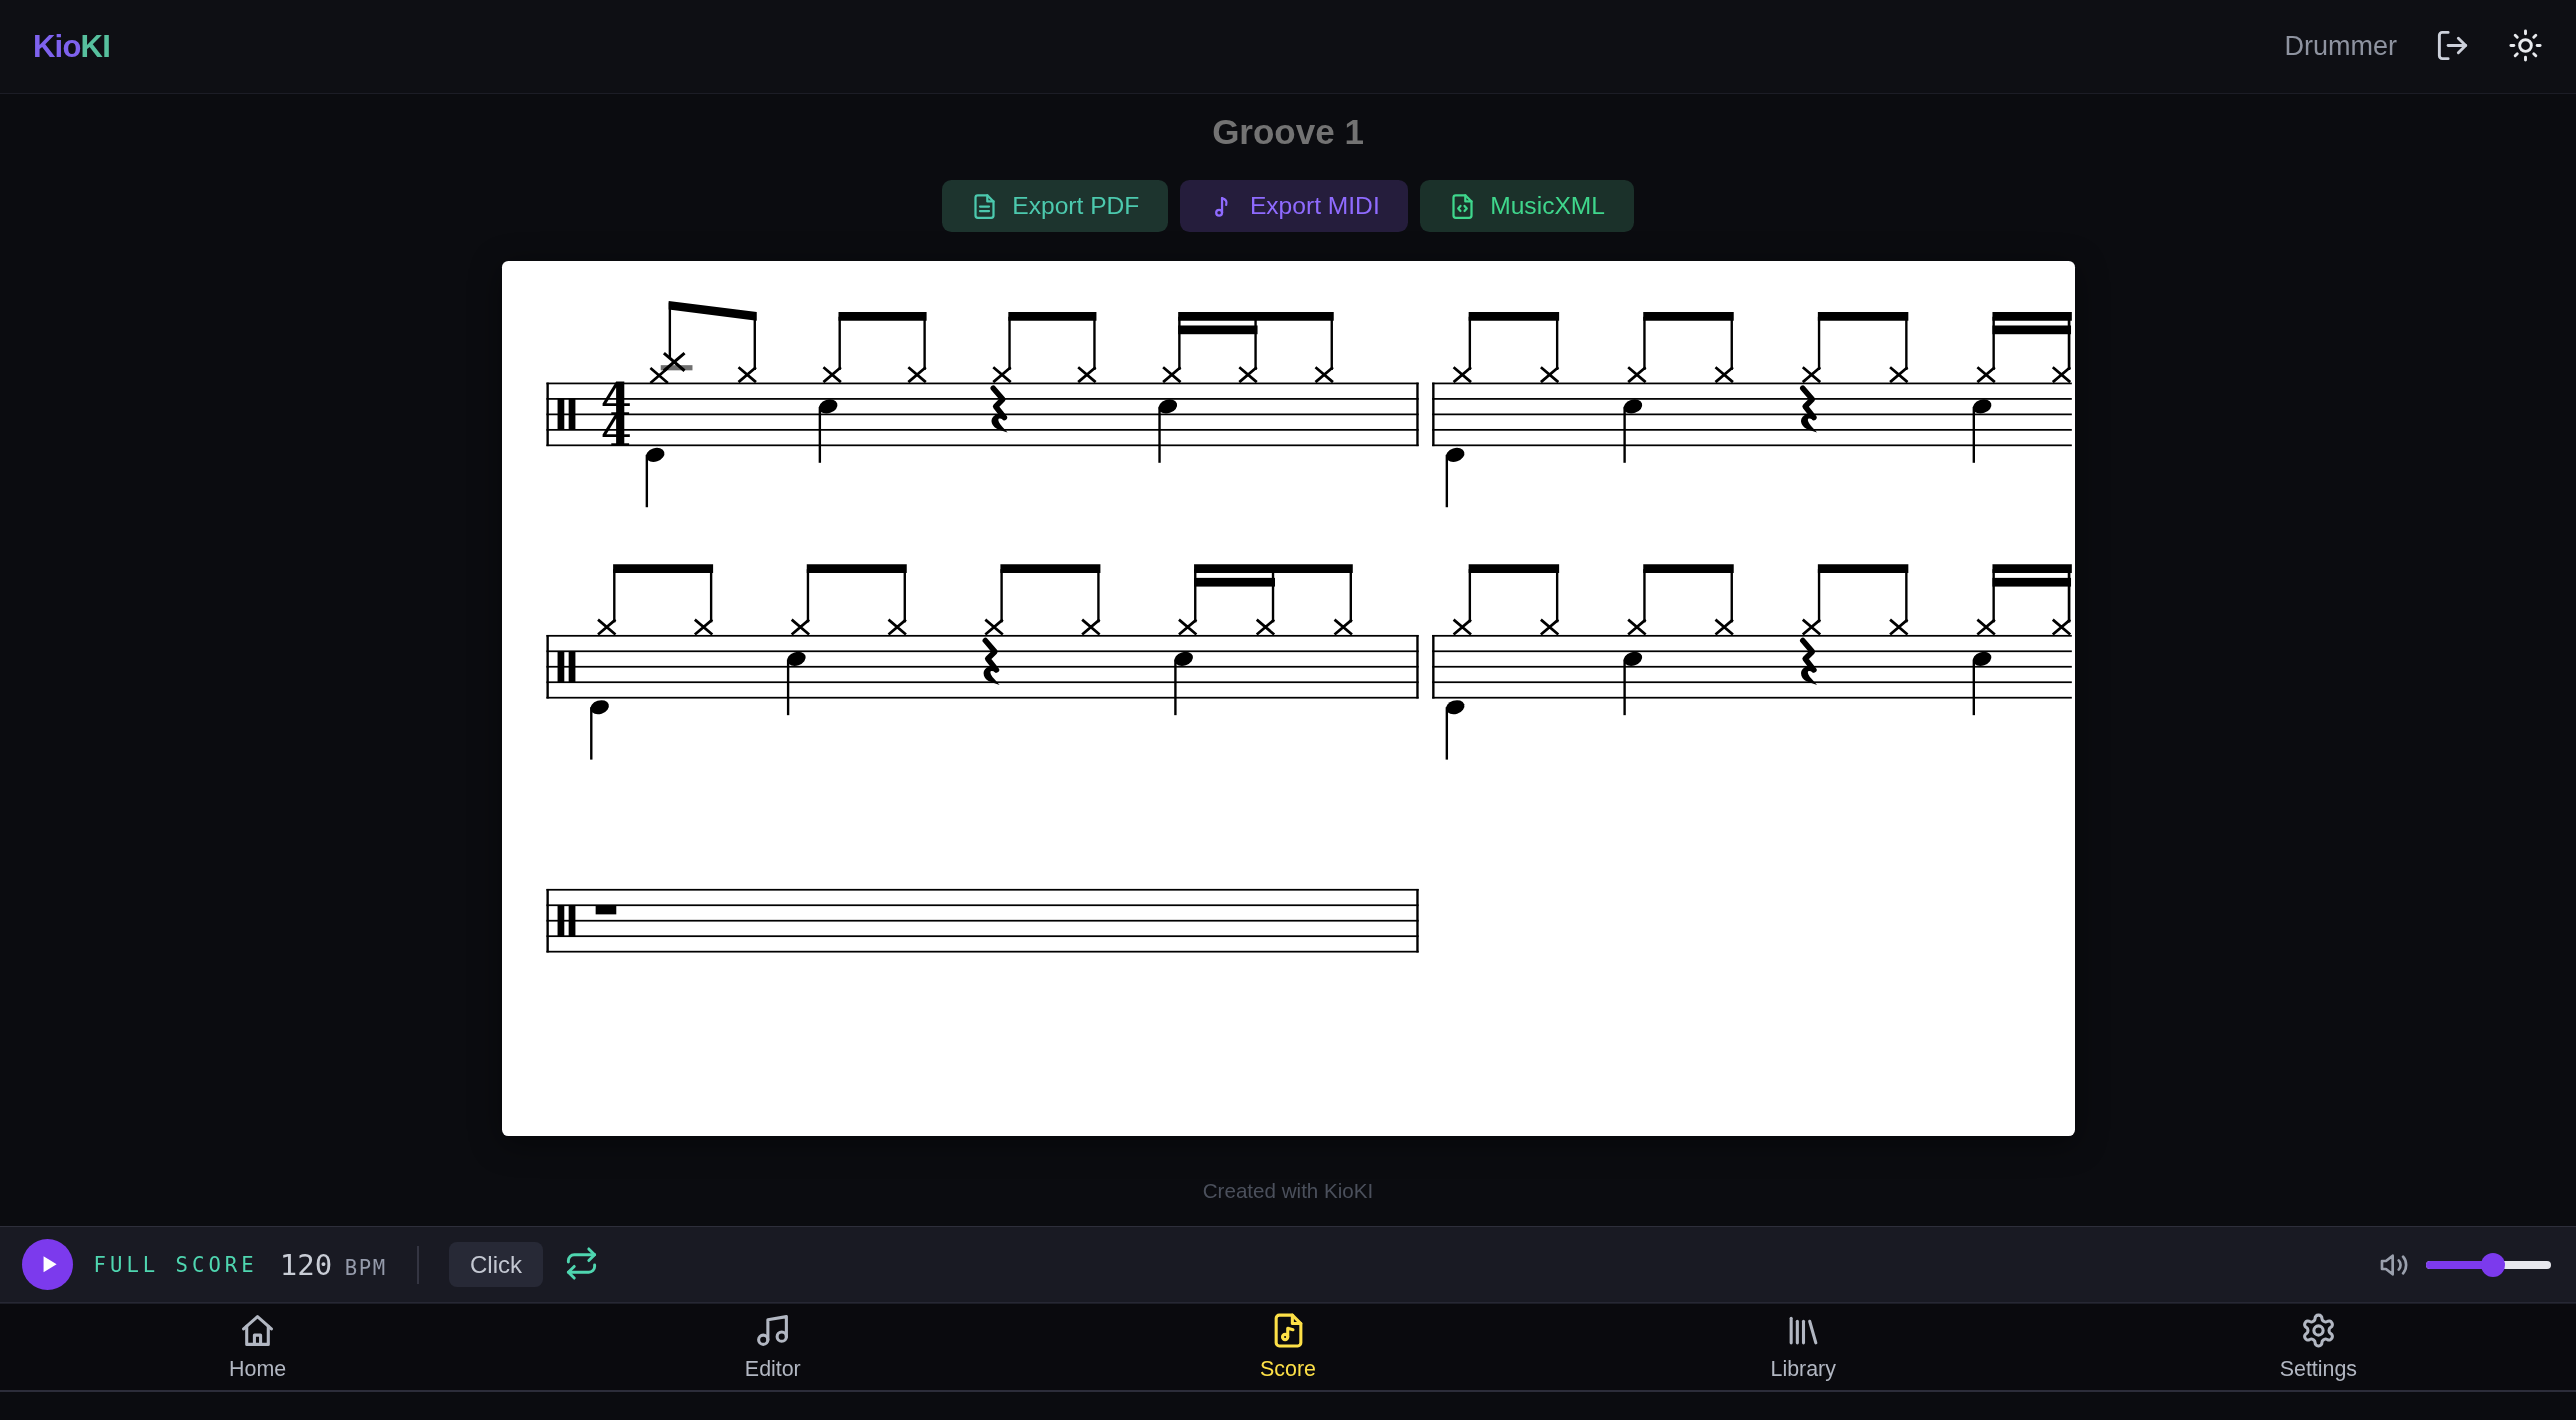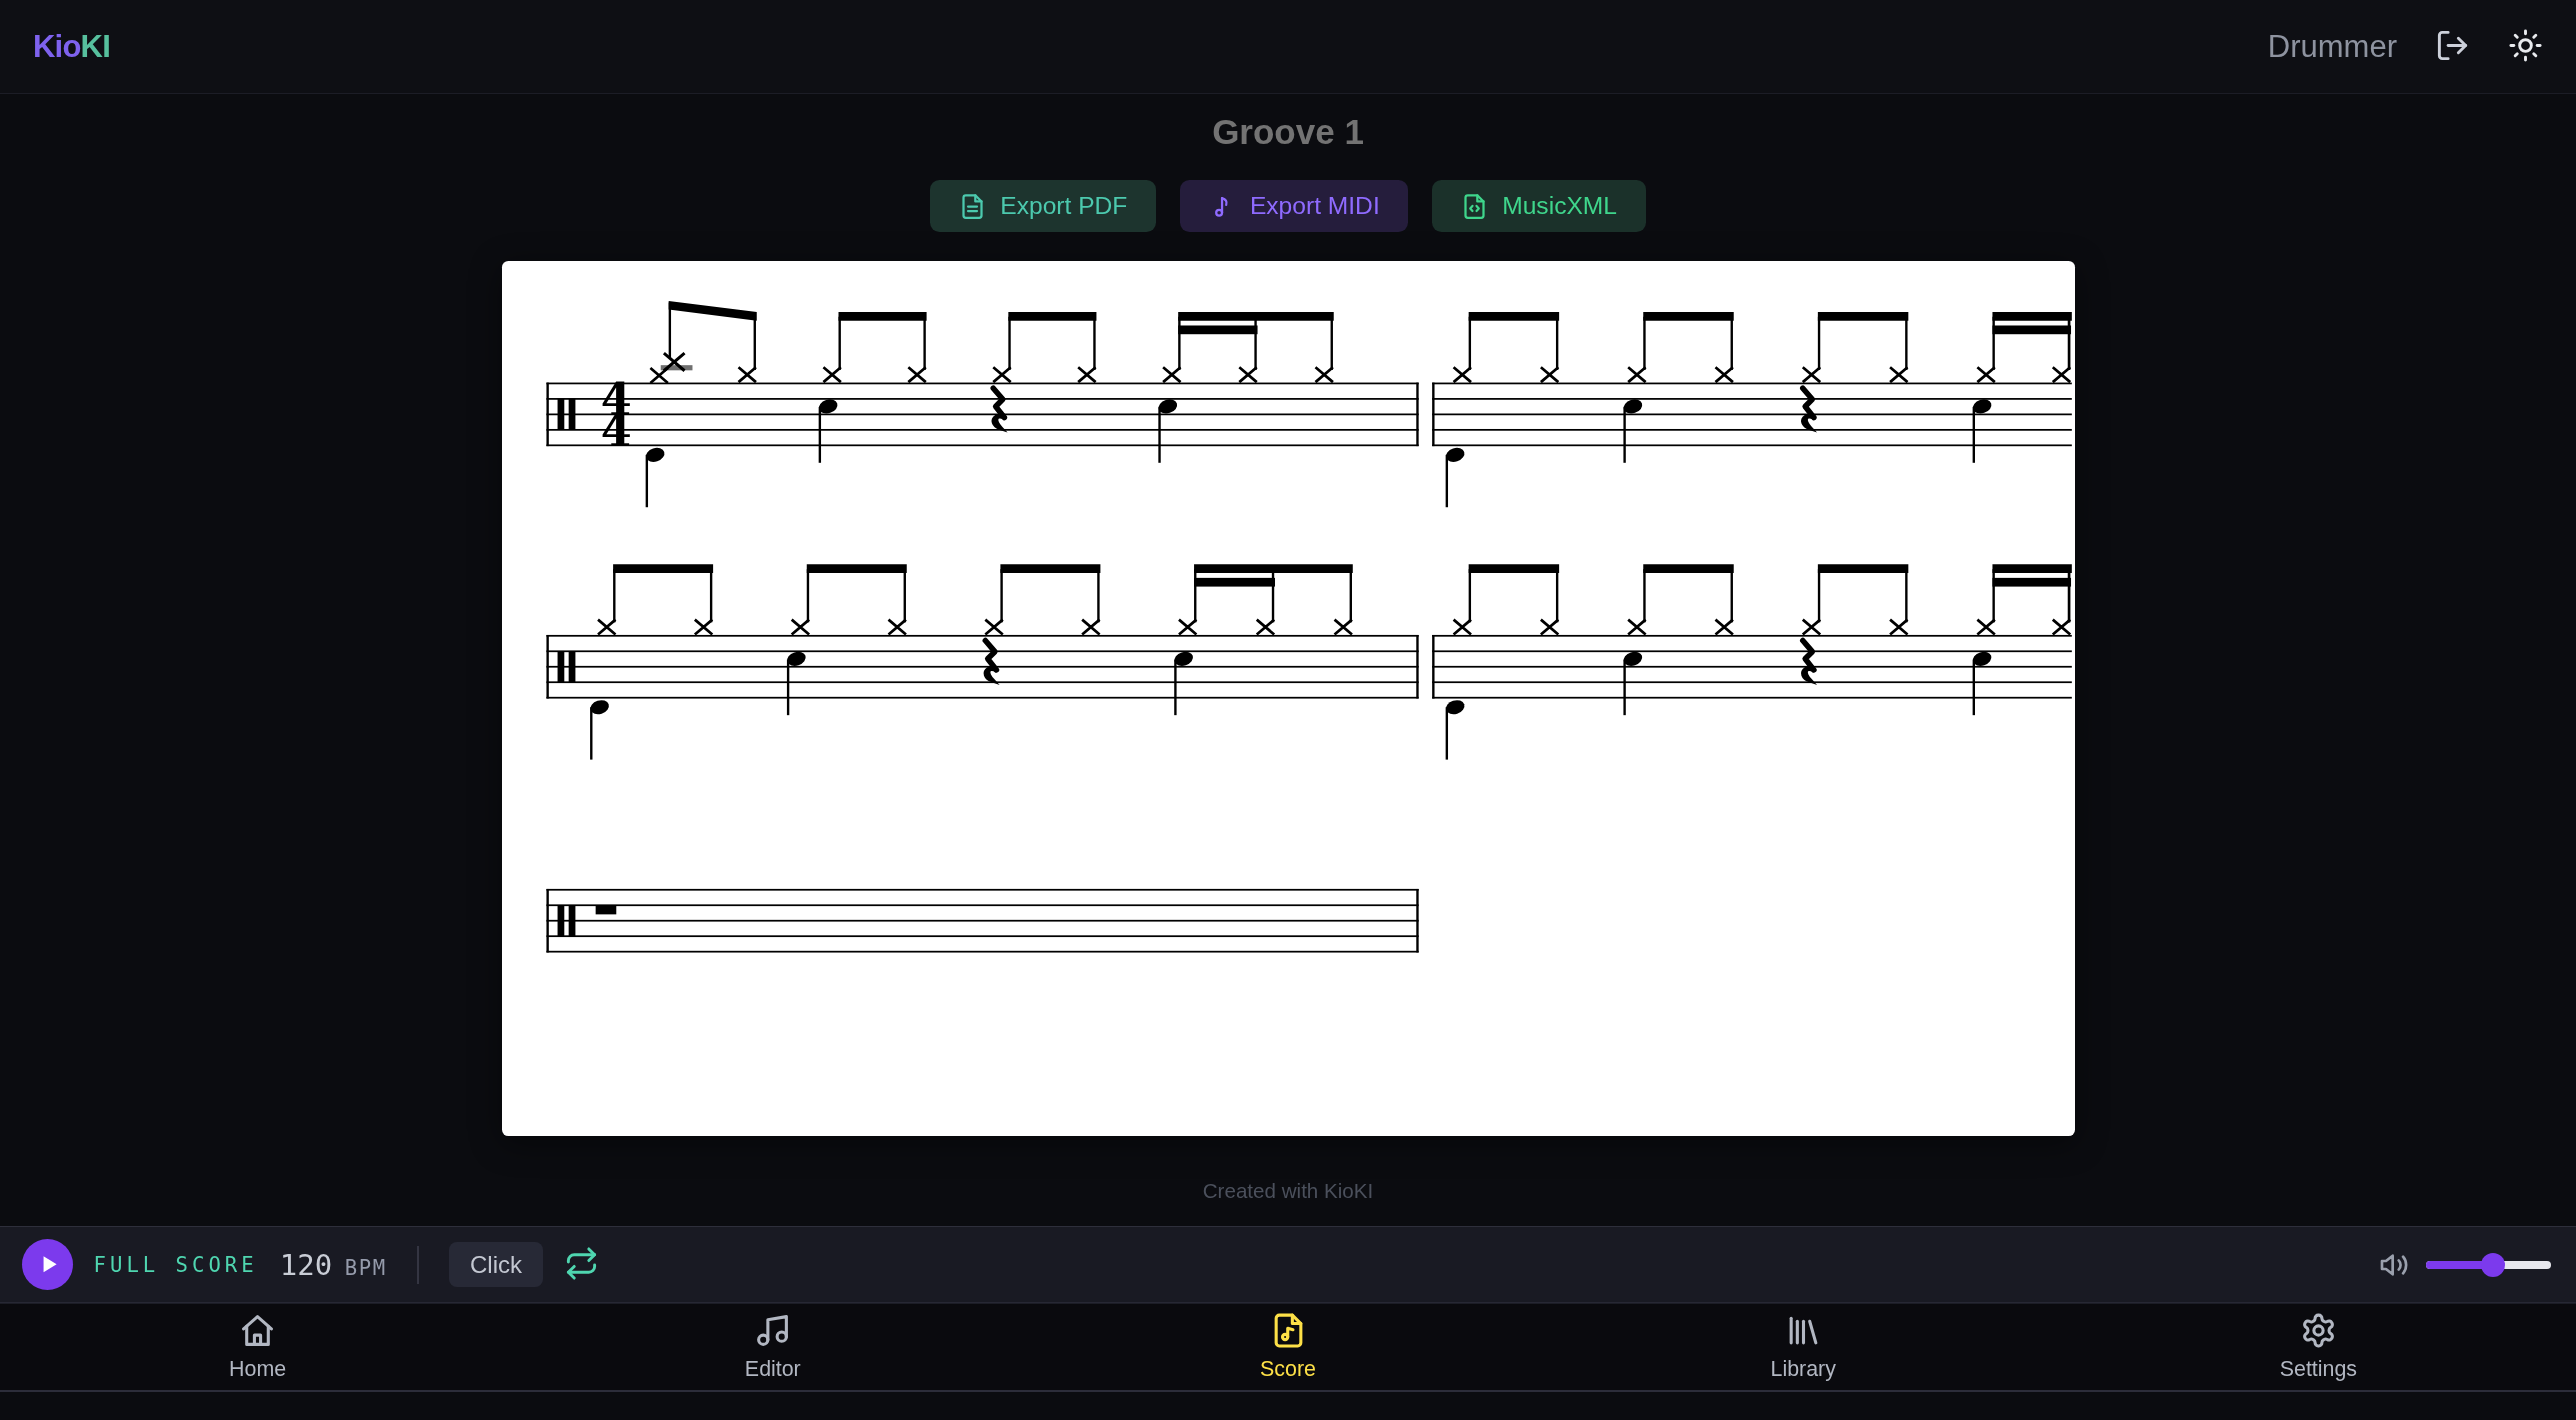--- a/index.html
+++ b/index.html
@@ -18,29 +18,29 @@
   .app-header{
     height:94px;flex:0 0 auto;
     background:#0e0f14;border-bottom:1.6px solid #1c1d26;
     display:flex;align-items:center;justify-content:space-between;
     padding:0 33px;
   }
   .logo{font-size:31px;font-weight:bold;letter-spacing:-0.8px;}
   .logo .p1{color:#7e62ee;}
   .logo .p2{color:#57c09e;}
   .header-right{display:flex;align-items:center;gap:38px;}
-  .user-name{font-size:31px;color:#8e93a0;}
+  .user-name{font-size:27px;color:#8e93a0;}
   .icon-btn{background:none;border:none;cursor:pointer;padding:0;color:#ccd0da;}
   .i44{width:35px;height:35px;}
 
   
   .main{height:1132px;flex:0 0 auto;overflow:hidden;text-align:center;position:relative;}
   .song-title{margin:17.5px 0 0 0;font-size:35px;font-weight:bold;color:#737373;line-height:40px;}
   .song-meta{margin-top:8px;font-size:21.4px;color:#8e93a0;line-height:25.4px;}
-  .export-row{margin-top:28.6px;display:flex;justify-content:center;gap:24px;height:52px;align-items:flex-end;}
+  .export-row{margin-top:28.6px;display:flex;justify-content:center;gap:12px;height:52px;align-items:flex-end;}
   .export-btn{
     display:flex;align-items:center;gap:14.3px;border:none;cursor:pointer;
     height:52px;padding:0 28.6px;border-radius:9.5px;font-size:24.6px;
     font-family:"Liberation Sans", sans-serif;
   }
   .export-btn .icon{width:27px;height:27px;}
   .btn-pdf{background:#1d342e;color:#4cc9ae;}
   .btn-midi{background:#251d3c;color:#8f6bff;}
   .btn-xml{background:#1b312a;color:#3fd68c;}
 

